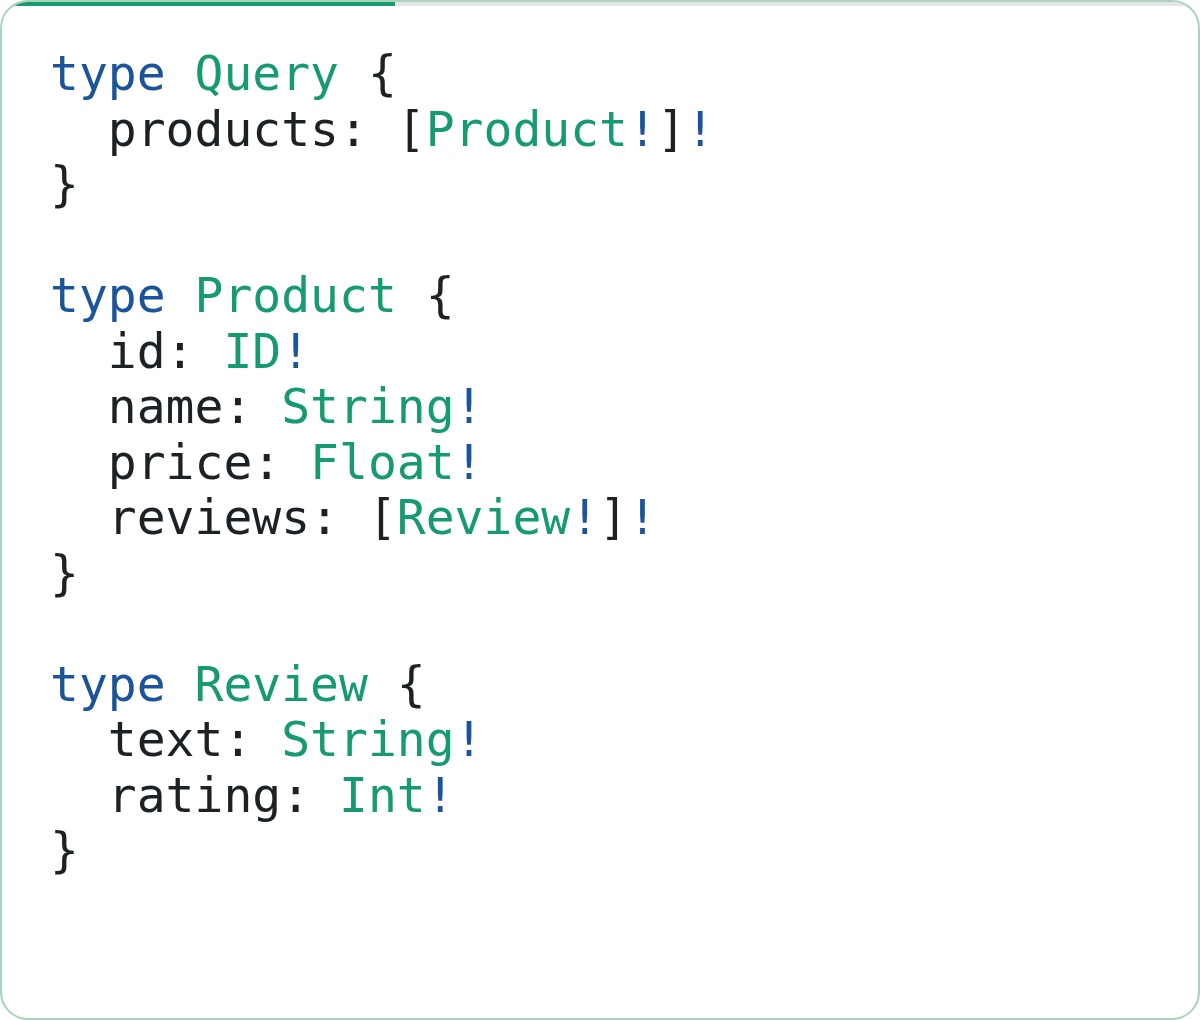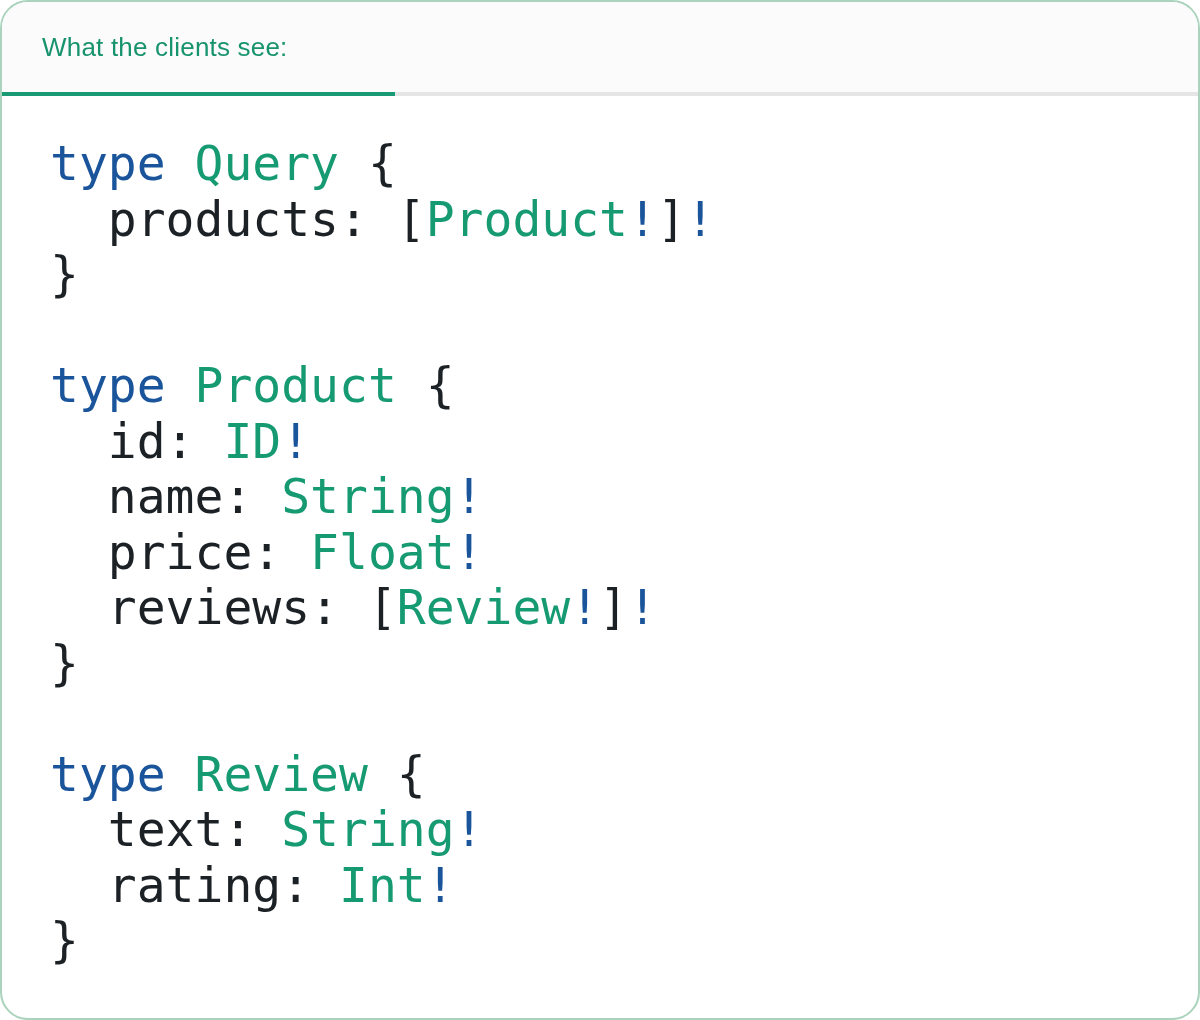--- a/index.html
+++ b/index.html
@@ -59,22 +59,17 @@
   }
   .code-line{white-space:pre;}
   .tok-keyword{color:var(--keyword-blue);}
   .tok-type{color:var(--type-green);}
   .tok-plain{color:var(--plain-dark);}
 </style>
 </head>
 <body>
 
 <div class="card">
-  <div class="tabstrip">
-    <div class="tab">
-      <span class="tab-label">What the clients see:</span>
-    </div>
-  </div>
   <div class="divider">
     <div class="active-indicator"></div>
   </div>
   <div class="code-block"><div class="code-line"><span class="tok tok-keyword">type</span><span class="tok tok-plain"> </span><span class="tok tok-type">Query</span><span class="tok tok-plain"> {</span></div><div class="code-line"><span class="tok tok-plain">  products: [</span><span class="tok tok-type">Product</span><span class="tok tok-keyword">!</span><span class="tok tok-plain">]</span><span class="tok tok-keyword">!</span></div><div class="code-line"><span class="tok tok-plain">}</span></div><div class="code-line">&nbsp;</div><div class="code-line"><span class="tok tok-keyword">type</span><span class="tok tok-plain"> </span><span class="tok tok-type">Product</span><span class="tok tok-plain"> {</span></div><div class="code-line"><span class="tok tok-plain">  id: </span><span class="tok tok-type">ID</span><span class="tok tok-keyword">!</span></div><div class="code-line"><span class="tok tok-plain">  name: </span><span class="tok tok-type">String</span><span class="tok tok-keyword">!</span></div><div class="code-line"><span class="tok tok-plain">  price: </span><span class="tok tok-type">Float</span><span class="tok tok-keyword">!</span></div><div class="code-line"><span class="tok tok-plain">  reviews: [</span><span class="tok tok-type">Review</span><span class="tok tok-keyword">!</span><span class="tok tok-plain">]</span><span class="tok tok-keyword">!</span></div><div class="code-line"><span class="tok tok-plain">}</span></div><div class="code-line">&nbsp;</div><div class="code-line"><span class="tok tok-keyword">type</span><span class="tok tok-plain"> </span><span class="tok tok-type">Review</span><span class="tok tok-plain"> {</span></div><div class="code-line"><span class="tok tok-plain">  text: </span><span class="tok tok-type">String</span><span class="tok tok-keyword">!</span></div><div class="code-line"><span class="tok tok-plain">  rating: </span><span class="tok tok-type">Int</span><span class="tok tok-keyword">!</span></div><div class="code-line"><span class="tok tok-plain">}</span></div></div>
 </div>
 
 </body></html>

